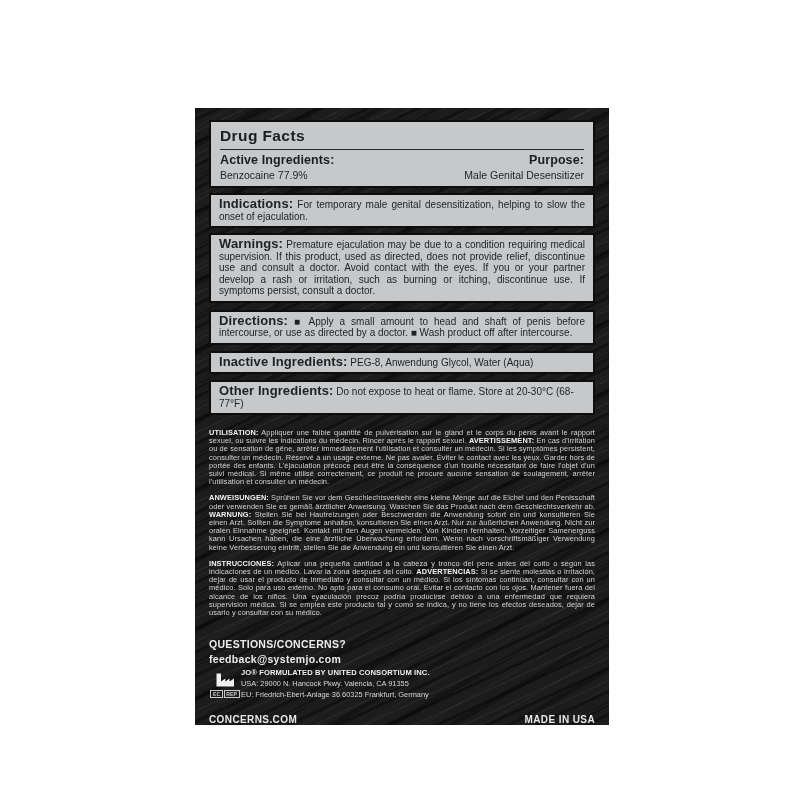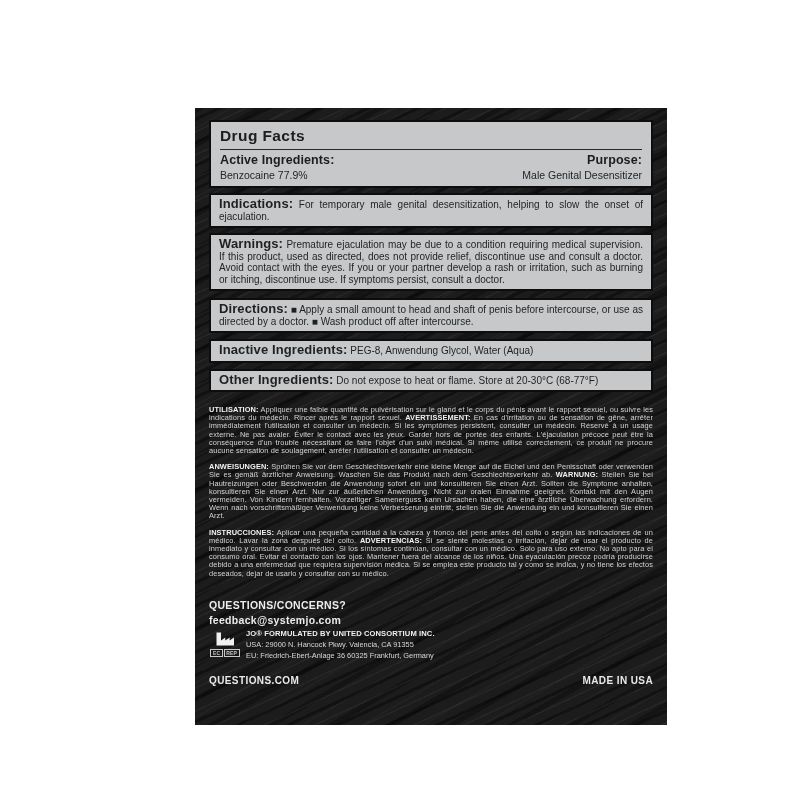--- a/index.html
+++ b/index.html
@@ -2,21 +2,21 @@
 <html><head>
 <meta charset="utf-8">
 <style>
   html,body{margin:0;padding:0;}
   body{
     width:800px;height:800px;background:#ffffff;position:relative;
     font-family:"Liberation Sans", sans-serif;
     -webkit-font-smoothing:antialiased;
   }
   .package{
-    position:absolute;left:195px;top:108px;width:472px;height:617px;
+    position:absolute;left:195px;top:108px;width:414px;height:617px;
     box-sizing:border-box;padding:12px 14px 10px 14px;overflow:hidden;
     background-color:#1c1c1c;
     background-image:
       repeating-linear-gradient(155deg, rgba(255,255,255,0.045) 0px, rgba(255,255,255,0.045) 1.5px, transparent 1.5px, transparent 9px, rgba(0,0,0,0.38) 9px, rgba(0,0,0,0.38) 12px, transparent 12px, transparent 21px),
       repeating-linear-gradient(150deg, rgba(0,0,0,0.30) 0px, rgba(0,0,0,0.30) 5px, transparent 5px, transparent 17px, rgba(255,255,255,0.025) 17px, rgba(255,255,255,0.025) 19px, transparent 19px, transparent 30px);
   }
   .dfbox{
     box-sizing:border-box;background:#c6c8c9;border:2px solid #0d0d0d;
     color:#1b1d1f;padding:3px 8px 4px 8px;margin-bottom:5px;
   }
@@ -35,21 +35,21 @@
   .box-other{margin-bottom:0;}
   .ml{
     margin:8px 0 0 0;color:#d4d4d4;font-size:7.4px;line-height:8.2px;
     text-align:justify;letter-spacing:0.1px;
   }
   .ml.first{margin-top:14px;}
   .ml b{color:#f1f1f1;margin-top:19px;}
   .contact{display:flex;justify-content:space-between;margin-top:20px;align-items:flex-start;flex-direction:column;}
   .contact-left{color:#ececec;}
   .cl{font-weight:bold;font-size:10.5px;line-height:15px;letter-spacing:0.3px;}
-  .mfg{display:flex;width:222px;gap:5px;}
+  .mfg{display:flex;width:222px;align-items:center;}
   .mfg-icons{width:32px;display:flex;flex-direction:column;align-items:center;gap:3px;padding-top:3px;flex:none;}
   .factory svg{display:block;}
   .ecrep{display:flex;gap:1px;}
   .ecrep span{
     display:inline-block;border:1px solid #c9c9c9;color:#c9c9c9;
     font-size:5px;line-height:6px;font-weight:bold;padding:0 1.5px;letter-spacing:0.2px;
   }
   .mfg-text{font-size:7.4px;line-height:11px;color:#d7d7d7;white-space:nowrap;}
   .mfg-text .m1{font-weight:bold;color:#efefef;font-size:7.6px;letter-spacing:0.1px;}
   .bottomrow{
@@ -124,17 +124,17 @@
       </div>
       <div class="mfg-text">
         <div class="m1">JO® FORMULATED BY UNITED CONSORTIUM INC.</div>
         <div class="m2">USA: 29000 N. Hancock Pkwy. Valencia, CA 91355</div>
         <div class="m2">EU: Friedrich-Ebert-Anlage 36 60325 Frankfurt, Germany</div>
       </div>
     </div>
   </div>
 
   <div class="bottomrow">
-    <div>QUESTIONS.COM</div>
+    <div>CONCERNS.COM</div>
     <div>MADE IN USA</div>
   </div>
 
 </div>
 
 </body></html>

